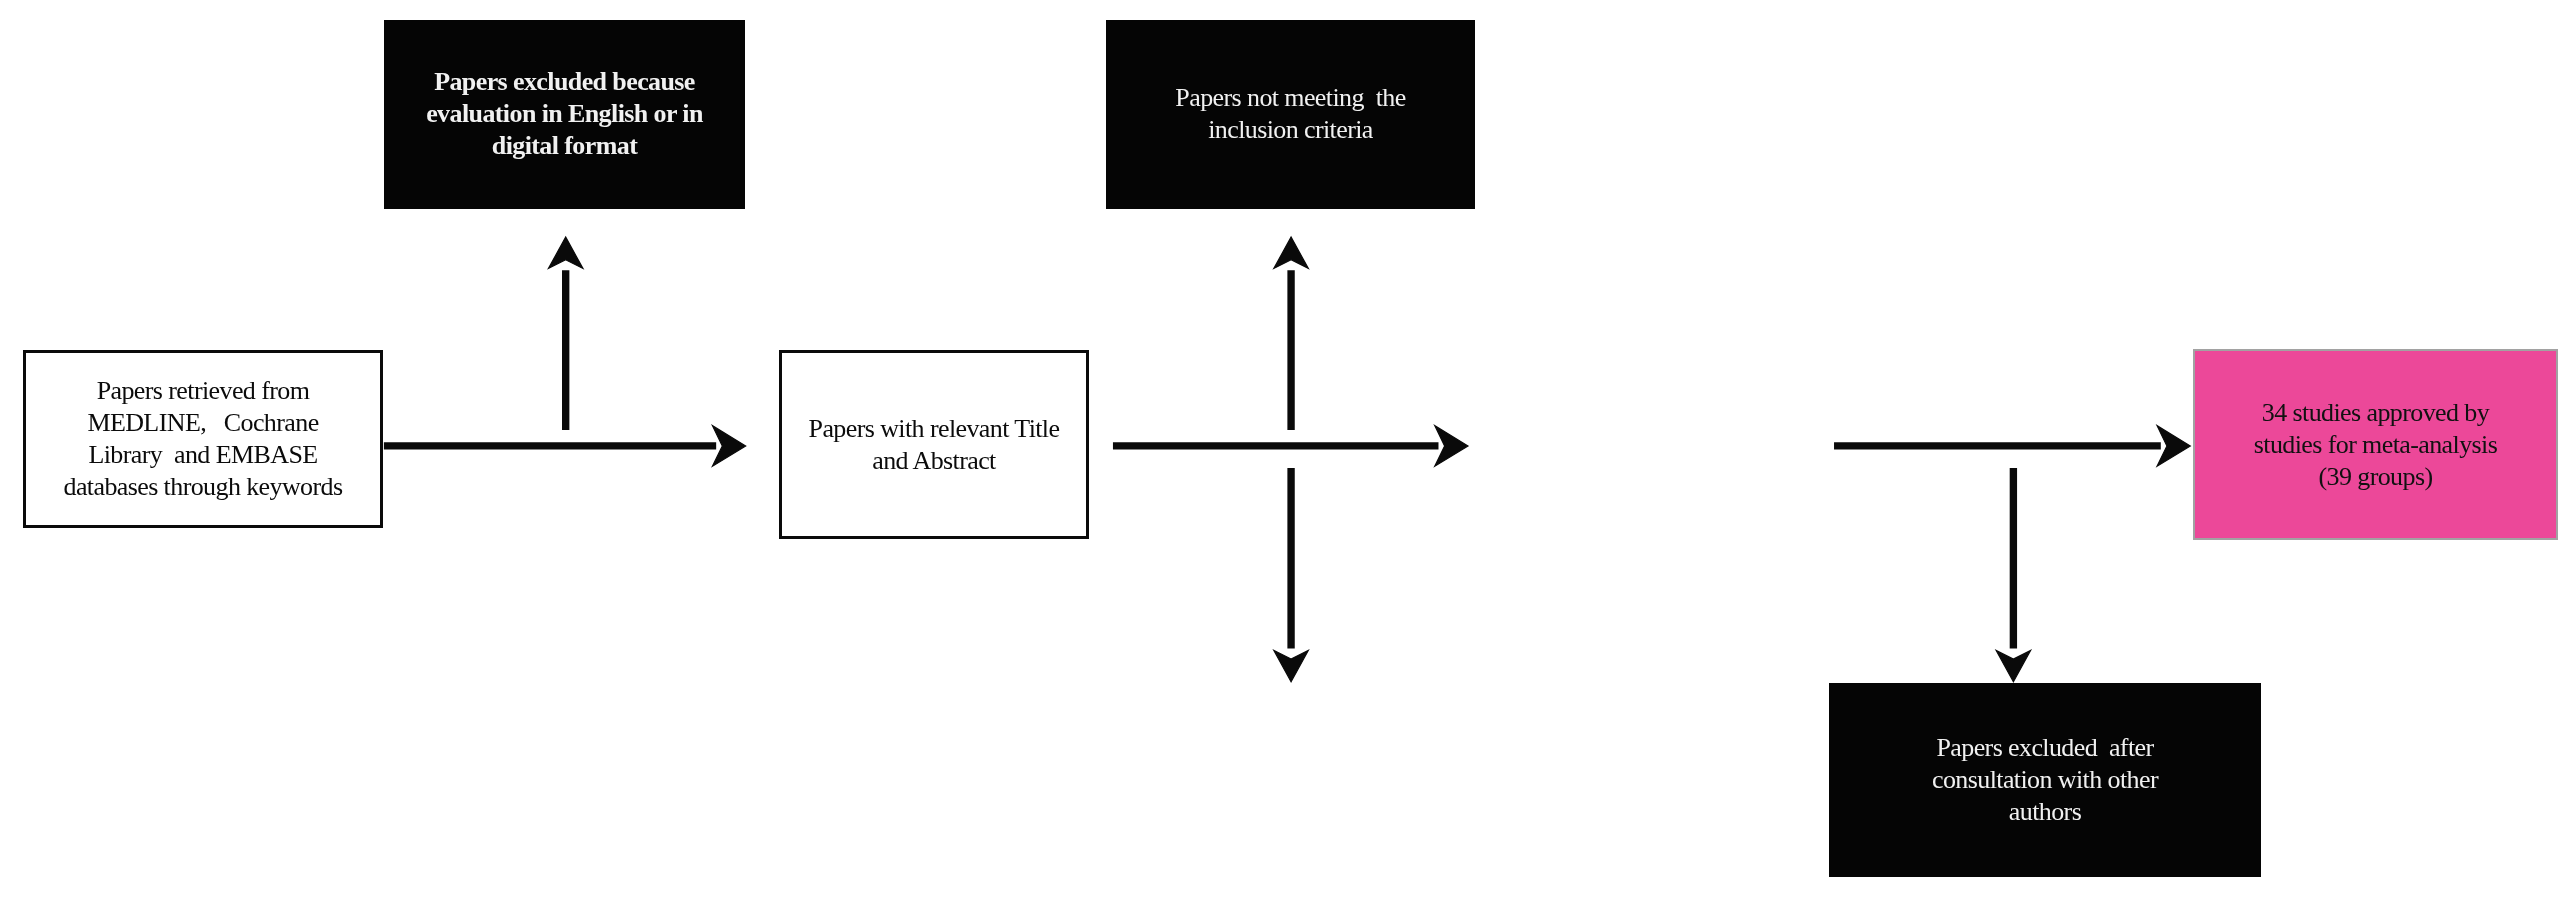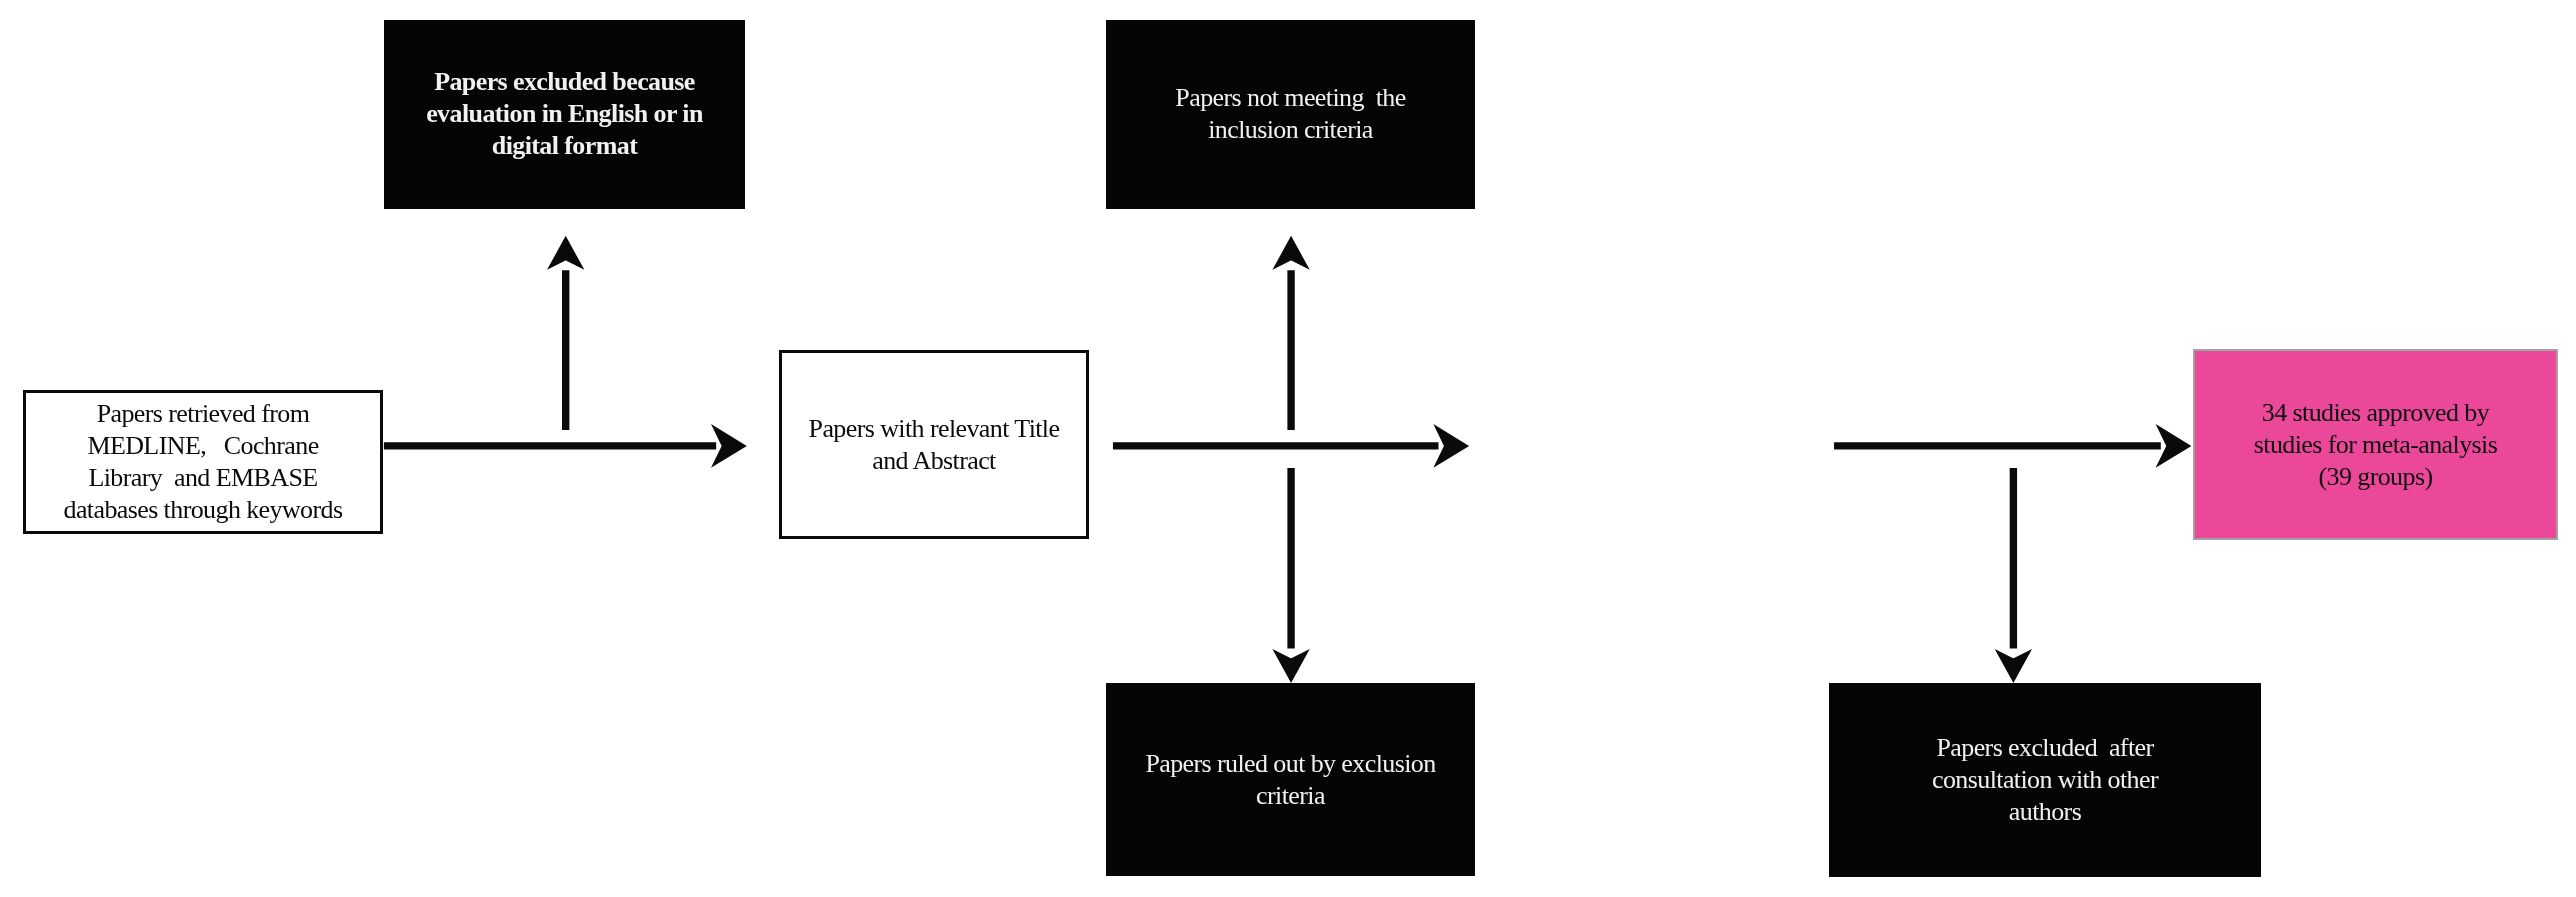--- a/index.html
+++ b/index.html
@@ -47,21 +47,21 @@
     align-items: center;
   }
   .arrow-layer {
     position: absolute;
     left: 0;
     top: 0;
     width: 2576px;
     height: 898px;
   }
   
-  #box-retrieved        { left: 23px;   top: 350px;  width: 360px; height: 144px; margin-top: 40px; }
+  #box-retrieved        { left: 23px;   top: 350px;  width: 360px; height: 178px; }
   #box-excluded-lang    { left: 384px;  top: 19.7px;   width: 361px; height: 189px; font-weight: bold; }
   #box-title-abstract   { left: 747px; top: 350px;  width: 310px; height: 189px; margin-left: 32px; }
   #box-not-meeting      { left: 1106px; top: 19.7px;   width: 369px; height: 189px; text-align: right; }
   #box-ruled-out        { left: 1106px; top: 683px; width: 369px; height: 193px; }
   #box-eligible         { left: 1469px; top: 350px;  width: 365px; height: 190px; }
   #box-excluded-consult { left: 1829px; top: 683px; width: 432px; height: 194px; }
   #box-approved         { left: 2193px; top: 349px;  width: 365px; height: 191px; }
 </style>
 </head>
 <body>
@@ -124,24 +124,20 @@
   <div class="box box-white" id="box-title-abstract">
     <div class="line">Papers with relevant Title</div>
     <div class="line">and Abstract</div>
   </div>
 
   <div class="box box-black" id="box-not-meeting">
     <div class="line">Papers not meeting  the</div>
     <div class="line">inclusion criteria</div>
   </div>
 
-  <div class="box box-black" id="box-ruled-out">
-    <div class="line">Papers ruled out by exclusion</div>
-    <div class="line">criteria</div>
-  </div>
 
 
   <div class="box box-black" id="box-excluded-consult">
     <div class="line">Papers excluded  after</div>
     <div class="line">consultation with other</div>
     <div class="line">authors</div>
   </div>
 
   <div class="box box-gray" id="box-approved">
     <div class="line">34 studies approved by</div>

